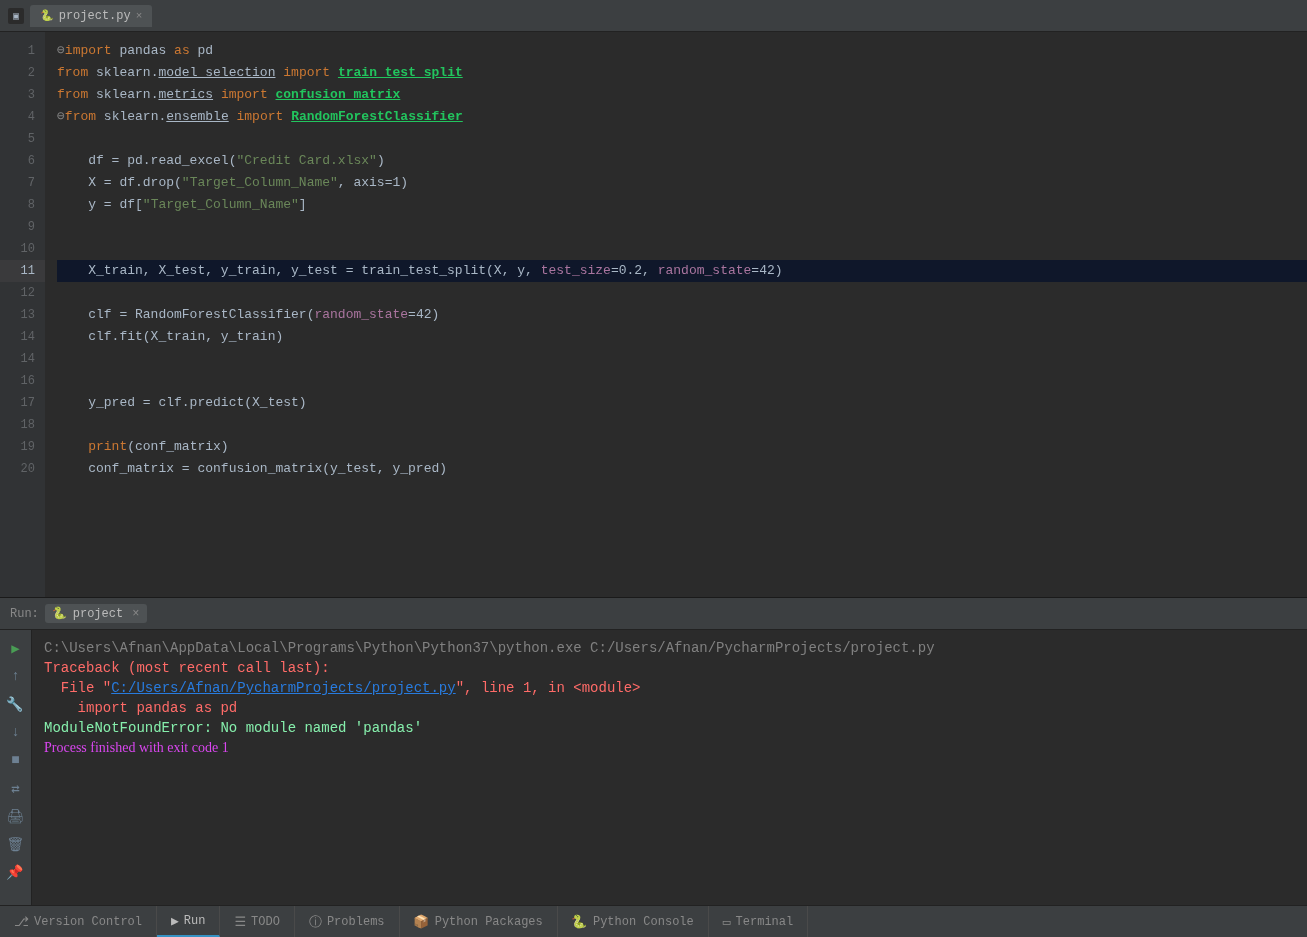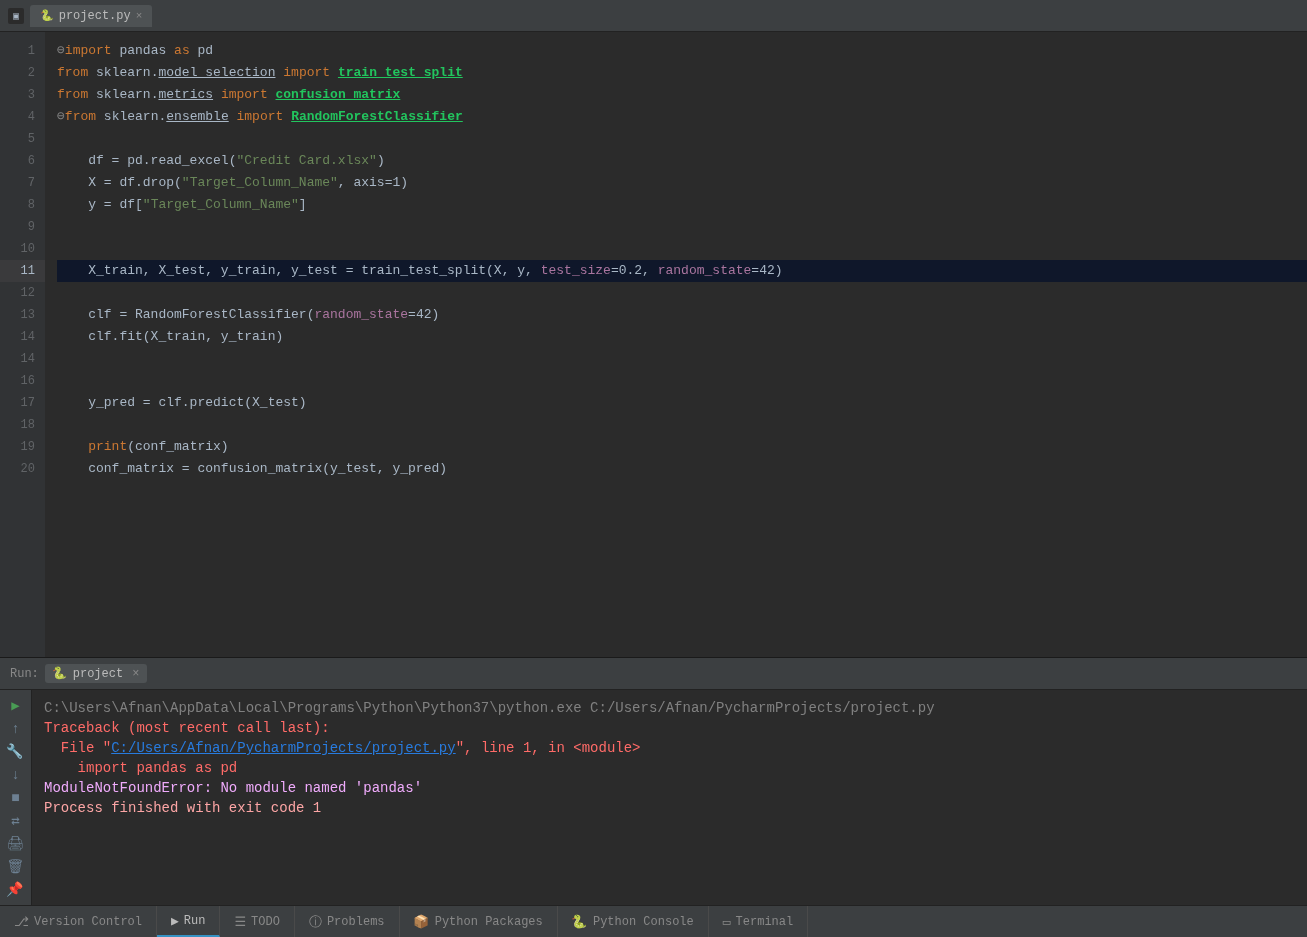--- a/index.html
+++ b/index.html
@@ -114,21 +114,21 @@
     .fn { color: #22c55e; font-weight: bold; } 
     .str { color: #6a8759; } 
     .param { color: #aa759f; } 
     .normal { color: #a9b7c6; }
     .module { color: #a9b7c6; }
     .builtin { color: #cc7832; }
     .comment-arrow { color: #808080; }
 
     
     .run-panel {
-      height: 248px;
+      height: 308px;
       background: #2b2b2b;
       border-top: 1px solid #1a1a1a;
       display: flex;
       flex-direction: column;
       flex-shrink: 0;
     }
 
     .run-header {
       background: #3c3f41;
       height: 32px;
@@ -311,23 +311,23 @@
       <div class="run-toolbar-btn">⇄</div>
       <div class="run-toolbar-btn">🖨</div>
       <div class="run-toolbar-btn">🗑</div>
       <div class="run-toolbar-btn">📌</div>
     </div>
     <div class="run-output" id="run-output">
         <span class="out-line" style="color: rgb(128, 128, 128);">C:\Users\Afnan\AppData\Local\Programs\Python\Python37\python.exe C:/Users/Afnan/PycharmProjects/project.py</span>
         <span class="out-line" style="color: rgb(255, 107, 104);">Traceback (most recent call last):</span>
         <span class="out-line" style="color: rgb(255, 107, 104);">  File "<span style="color: rgb(40, 123, 222); text-decoration: underline; cursor: pointer;">C:/Users/Afnan/PycharmProjects/project.py</span>", line 1, in &lt;module&gt;</span>
         <span class="out-line" style="color: rgb(255, 107, 104);">    import pandas as pd</span>
-        <span class="out-line" style="color: #f0abfc;">ModuleNotFoundError: No module named 'pandas'</span>
+        <span class="out-line" style="color: #86efac;">ModuleNotFoundError: No module named 'pandas'</span>
         <span class="out-line" style="color: rgb(169, 183, 198);"></span>
-        <span class="out-line" style="color: #fca5a5;">Process finished with exit code 1</span>
+        <span class="out-line" style="color: #d946ef; font-family: Liberation Serif, serif;">Process finished with exit code 1</span>
       </div>
   </div>
 </div>
 
 <div class="status-bar">
   <div class="status-tabs" id="status-tabs">
       <div class="status-tab">
         <span class="st-icon">⎇</span>
         <span>Version Control</span>
       </div>

